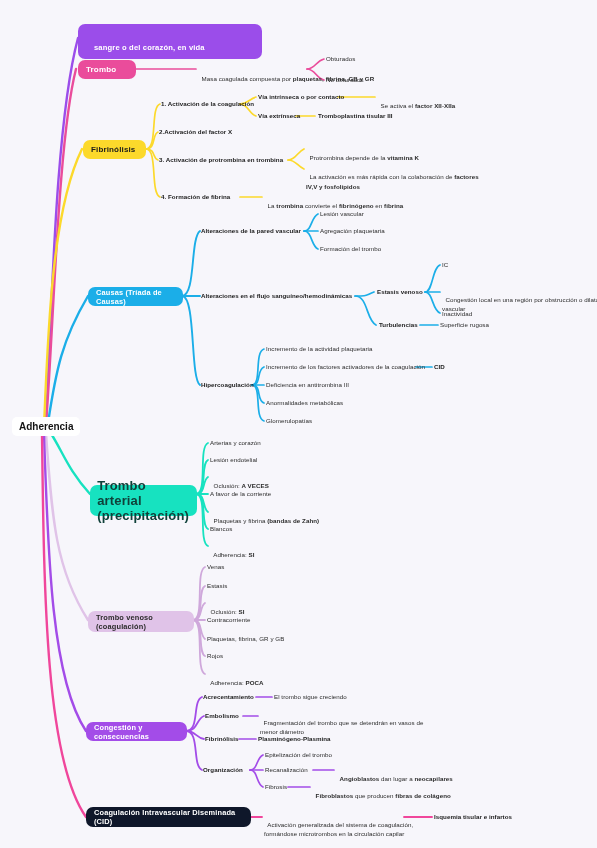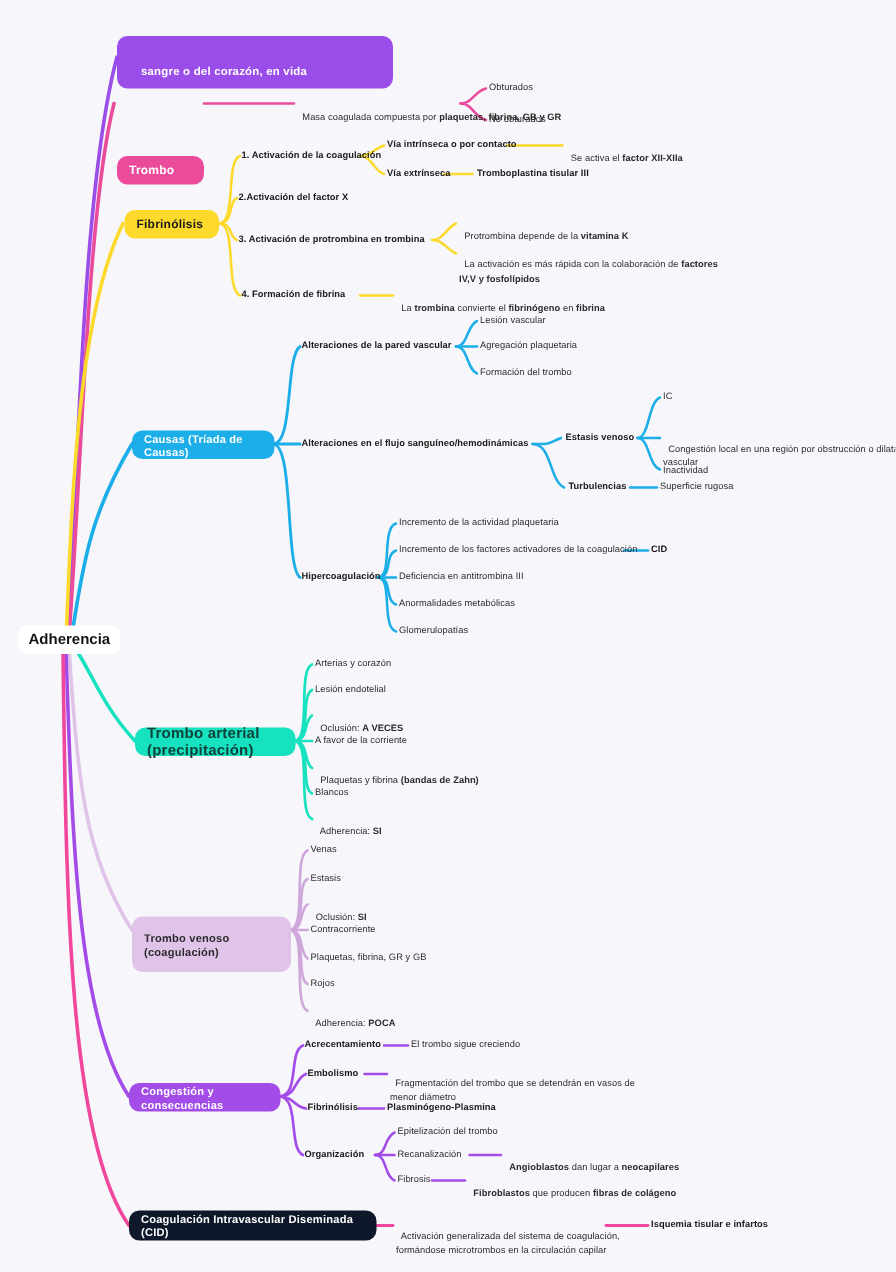--- a/index.html
+++ b/index.html
@@ -116,37 +116,37 @@
   <span>Adherencia</span>
 </div>
 
 <div class="node" style="left:78px;top:24px;width:184px;height:29px;background:#9B4DEA;font-size:7.6px;line-height:1.5;padding:3px 0;">
   <span style="padding:0 8px;">
     <br>
     <span>sangre o del corazón, en vida</span>
   </span>
 </div>
 
-<div class="node" style="left:78px;top:60px;width:58px;height:19px;background:#EA4C9B;font-size:8px;margin-top:44px;">
+<div class="node" style="left:78px;top:60px;width:58px;height:19px;background:#EA4C9B;font-size:8px;">
   <span>Trombo</span>
 </div>
 
 <div class="node" style="left:83px;top:140px;width:63px;height:19px;background:#FCD92B;color:#1a1a1a;font-size:8px;">
   <span>Fibrinólisis</span>
 </div>
 
 <div class="node" style="left:88px;top:287px;width:95px;height:19px;background:#1BAEE8;font-size:7.4px;">
   <span>Causas (Tríada de Causas)</span>
 </div>
 
-<div class="node" style="left:90px;top:485px;width:107px;height:19px;background:#17E2C0;color:#10413a;font-size:10px;justify-content:flex-end;">
+<div class="node" style="left:90px;top:485px;width:107px;height:31px;background:#17E2C0;color:#10413a;font-size:13px;justify-content:flex-end;">
   <span>Trombo arterial (precipitación)</span>
 </div>
 
-<div class="node" style="left:88px;top:611px;width:106px;height:37px;background:#E0C3E8;color:#2b2b2b;font-size:7.4px;">
+<div class="node" style="left:88px;top:611px;width:106px;height:21px;background:#E0C3E8;color:#2b2b2b;font-size:7.4px;">
   <span>Trombo venoso (coagulación)</span>
 </div>
 
 <div class="node" style="left:86px;top:722px;width:101px;height:19px;background:#A34CE8;font-size:7.4px;">
   <span>Congestión y consecuencias</span>
 </div>
 
 <div class="node" style="left:86px;top:807px;width:165px;height:20px;background:#0f172a;font-size:7.4px;">
   <span>Coagulación Intravascular Diseminada (CID)</span>
 </div>

